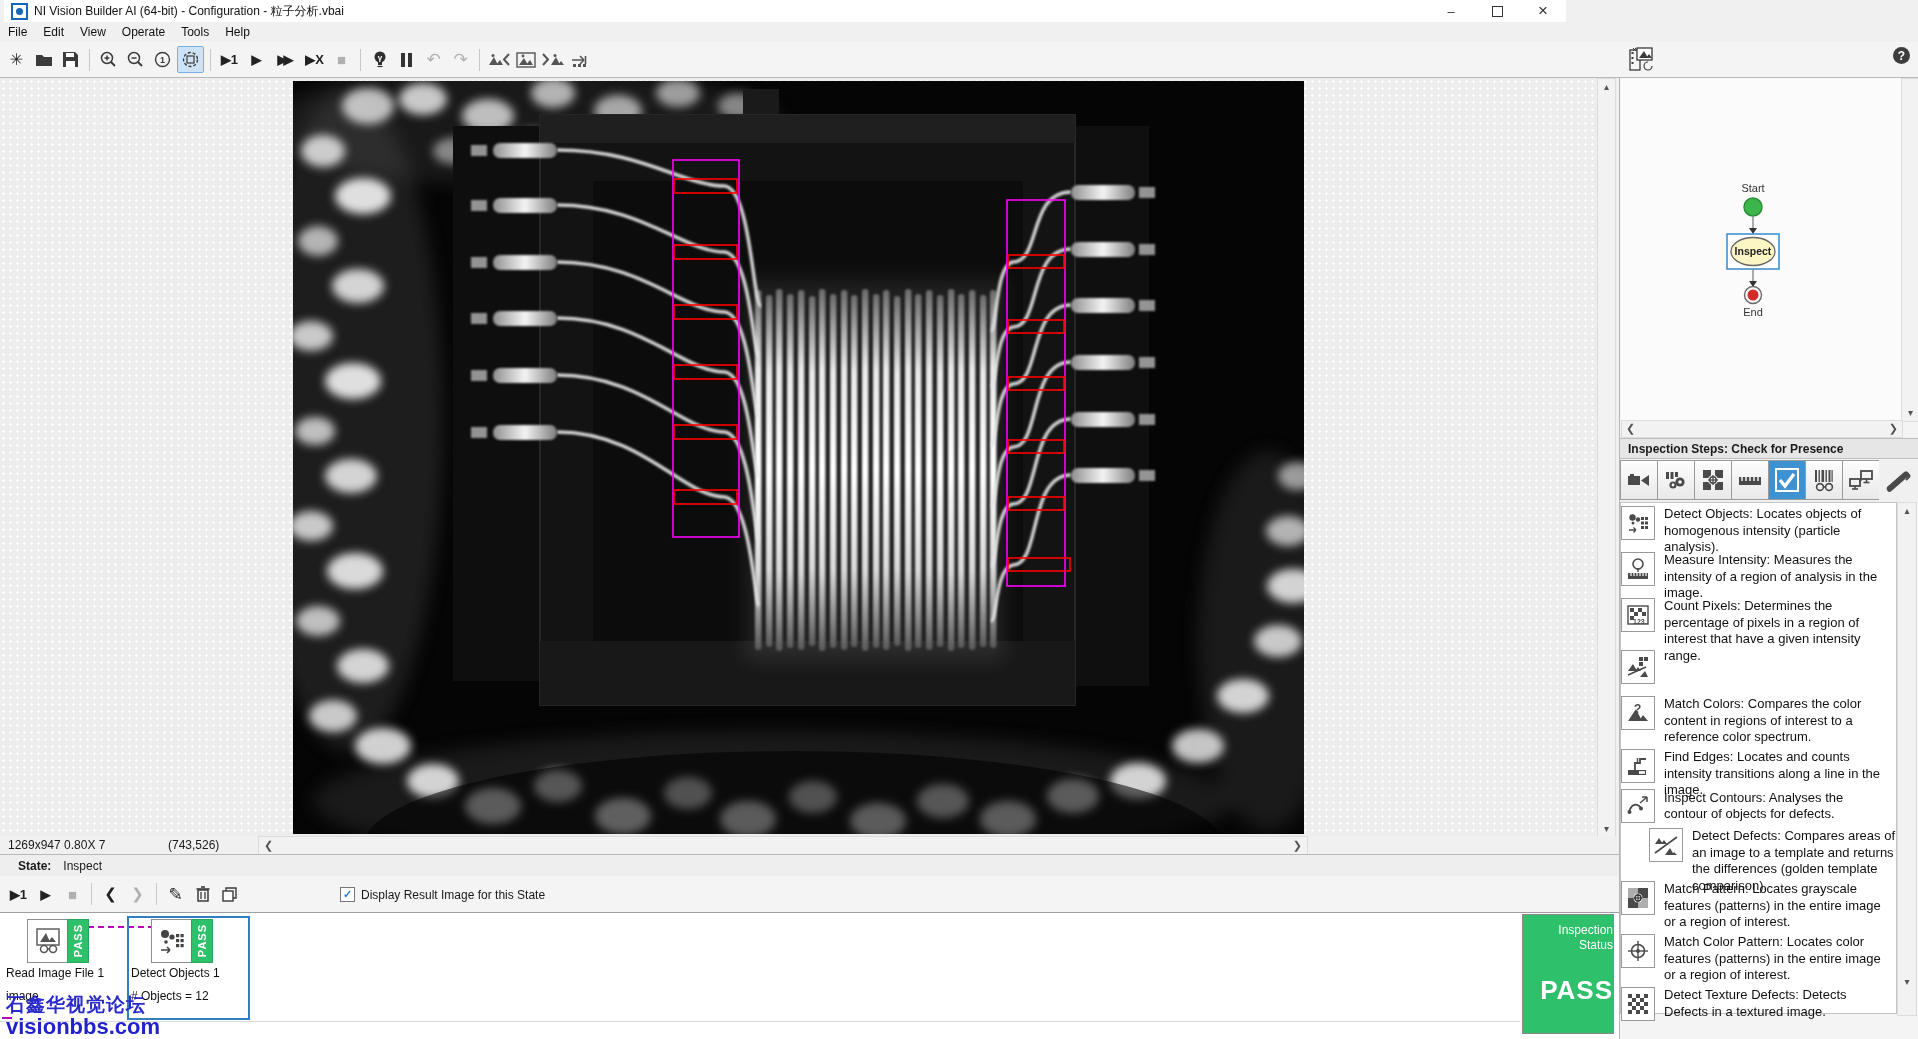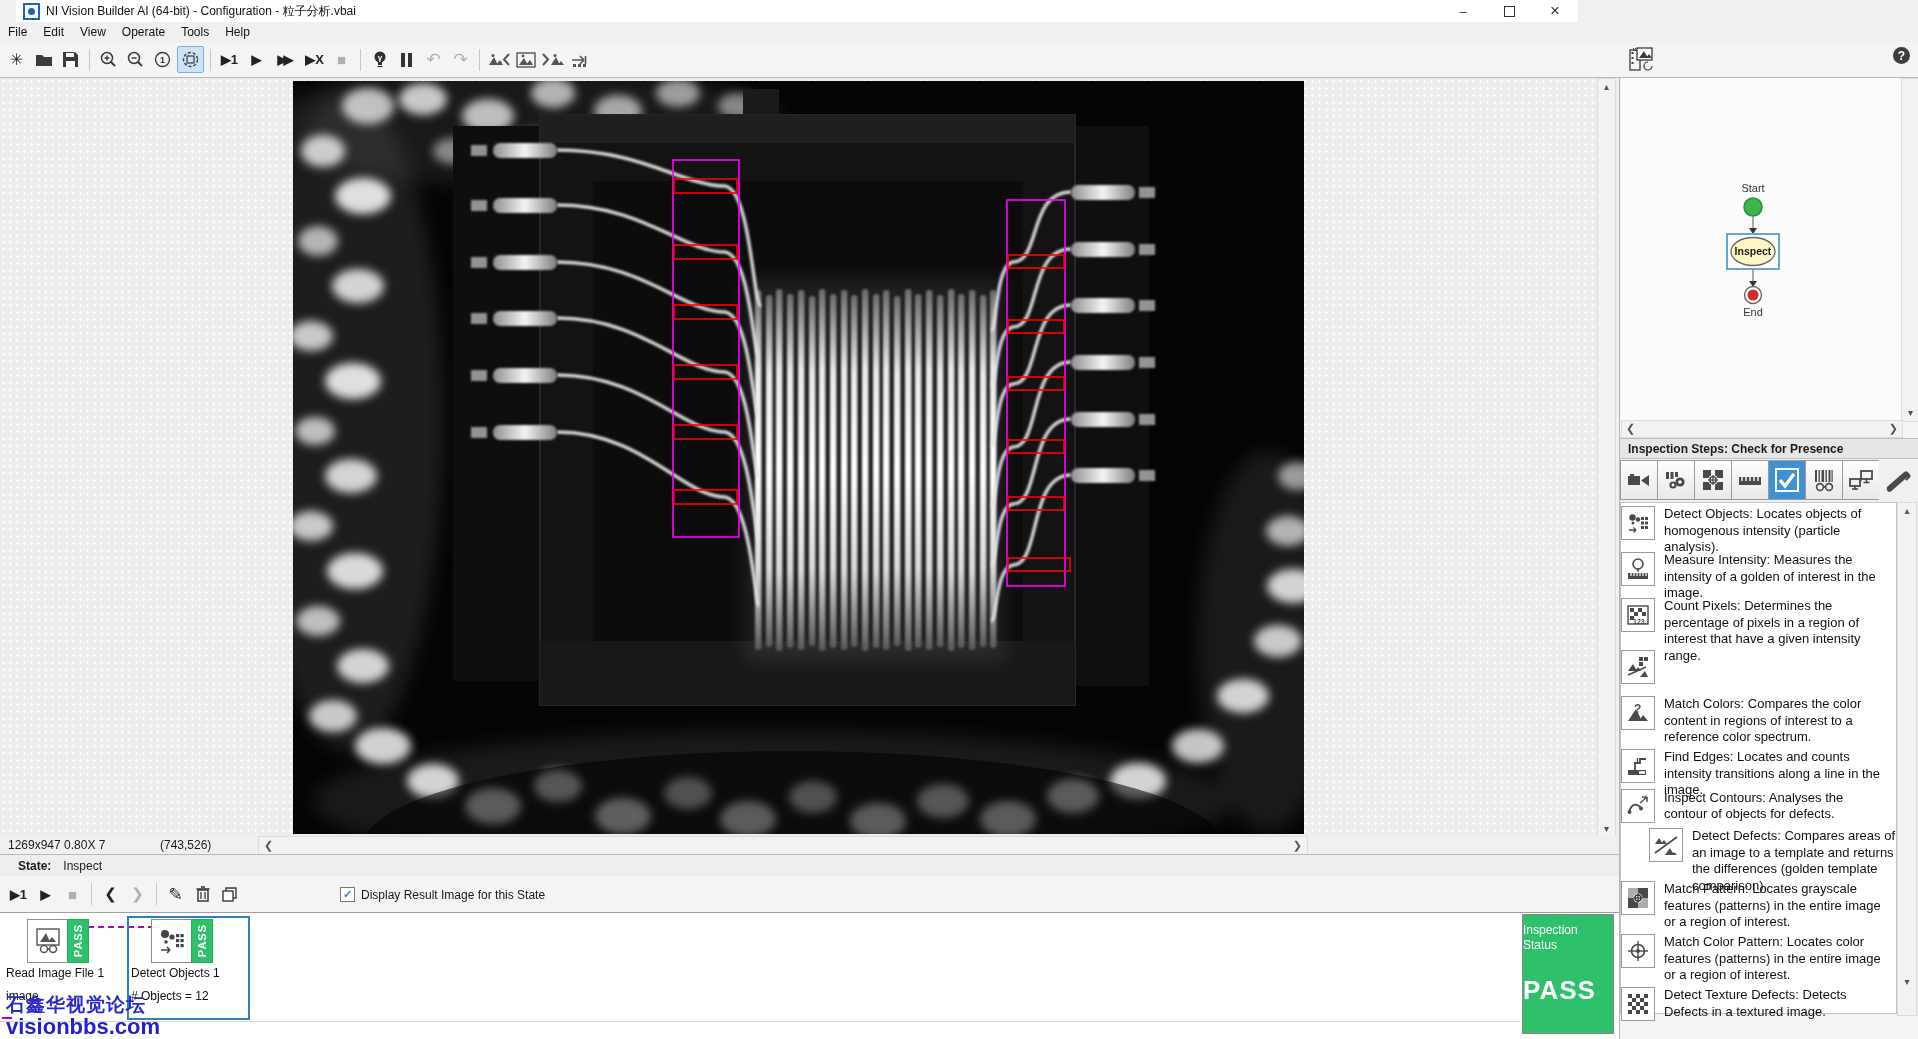--- a/index.html
+++ b/index.html
@@ -1,20 +1,20 @@
 <!DOCTYPE html>
 <html><head>
 <meta charset="utf-8">
 <style>
   html,body{margin:0;padding:0;background:#444;}
   .screen{position:relative;width:1918px;height:1039px;background:#f0f0f0;overflow:hidden;
           font-family:"Liberation Sans",sans-serif;color:#1a1a1a;}
   .abs{position:absolute;}
   
-  .titlebar{left:16px;top:0;width:1562px;height:22px;background:#ffffff;border-bottom:1px solid #d9d9d9;display:flex;align-items:center;}
+  .titlebar{left:4px;top:0;width:1562px;height:22px;background:#ffffff;border-bottom:1px solid #d9d9d9;display:flex;align-items:center;}
   .appicon{width:13px;height:13px;border:2px solid #1667b5;margin:0 6px 0 7px;position:relative;background:#fff;}
   .appicon:after{content:"";position:absolute;left:3px;top:3px;width:7px;height:7px;background:#1667b5;border-radius:50%;}
   .apptitle{font-size:12px;color:#111;}
   .winbtns{margin-left:auto;display:flex;height:22px;}
   .winbtn{width:46px;height:22px;display:flex;align-items:center;justify-content:center;font-size:13px;color:#333;}
   .maxglyph{width:9px;height:9px;border:1px solid #333;}
   
   .menubar{left:0;top:22px;width:1918px;height:20px;background:#f0f0f0;display:flex;align-items:center;border-bottom:1px solid #e3e3e3;}
   .menuitem{padding:2px 8px;font-size:12px;color:#111;}
   
@@ -43,21 +43,21 @@
   
   .stepsstrip{left:0;top:912px;width:1918px;height:127px;background:#ffffff;border-top:1px solid #9f9f9f;}
   .steptile{position:absolute;width:40px;height:42px;background:#fff;border:1px solid #8f8f8f;display:flex;align-items:center;justify-content:center;}
   .passbadge{position:absolute;width:20px;height:42px;background:#2ec06a;border:1px solid #27a85c;color:#fff;
              display:flex;align-items:center;justify-content:center;}
   .passbadge span{writing-mode:vertical-rl;transform:rotate(180deg);font-size:11px;font-weight:bold;letter-spacing:1px;}
   .steplabel{position:absolute;font-size:12px;color:#111;white-space:nowrap;}
   .stepresult{position:absolute;font-size:12px;color:#111;white-space:nowrap;}
   .selbox{position:absolute;border:2px solid #2f7fc1;background:transparent;}
   .dashline{position:absolute;border-top:2px dashed #b0b;height:0;}
-  .statusbox{left:1522px;top:914px;width:90px;height:118px;background:#2ec06a;border:1px solid #8a8a8a;text-align:left;color:#fff;}
+  .statusbox{left:1522px;top:914px;width:90px;height:118px;background:#2ec06a;border:1px solid #8a8a8a;text-align:right;color:#fff;}
   .statusbox .t{font-size:12px;margin-top:8px;line-height:1.25;}
   .statusbox .v{font-size:26px;font-weight:bold;margin-top:22px;letter-spacing:1px;}
   .wm1{left:6px;top:992px;font-size:19px;font-weight:bold;color:#2a2acc;letter-spacing:1px;}
   .wm2{left:6px;top:1014px;font-size:22px;font-weight:bold;color:#2222cc;}
   
   .rpanel{left:1619px;top:78px;width:299px;height:961px;background:#f4f4f4;border-left:1px solid #b5b5b5;}
   .diagram{position:absolute;left:1px;top:0;width:280px;height:342px;background:#fbfbfb;}
   .dvsb{position:absolute;left:281px;top:0;width:17px;height:342px;}
   .dhsb{position:absolute;left:1px;top:342px;width:280px;height:16px;}
   .stepshdr{position:absolute;left:0;top:360px;width:299px;height:21px;background:#e6e6e6;border-top:1px solid #bdbdbd;border-bottom:1px solid #bdbdbd;
@@ -395,21 +395,21 @@
     </svg>
   </div>
 
   <div class="abs sb" style="left:1597px;top:78px;width:17px;height:758px;">
     <div class="sbarrow" style="top:3px;">▴</div>
     <div class="sbarrow" style="bottom:3px;">▾</div>
   </div>
 
   <div class="abs statusrow">
     <span class="abs" style="left:8px;top:2px;">1269x947 0.80X 7</span>
-    <span class="abs" style="left:160px;top:2px;">(743,526)</span>
+    <span class="abs" style="left:168px;top:2px;">(743,526)</span>
     <div class="abs sb" style="left:258px;top:0;width:1048px;height:17px;">
       <span class="hsb-left" style="left:5px;">❮</span>
       <span class="hsb-right" style="right:5px;">❯</span>
     </div>
   </div>
 
   <div class="abs staterow">
     <span style="margin-left:18px;font-size:12px;font-weight:bold;">State:</span>
     <span style="margin-left:12px;font-size:12px;">Inspect</span>
   </div>
@@ -639,21 +639,21 @@
             <g stroke="#fff" stroke-width="1.2">
               <line x1="5" y1="16" x2="5" y2="19"></line>
               <line x1="8" y1="16" x2="8" y2="19"></line>
               <line x1="11" y1="16" x2="11" y2="19"></line>
               <line x1="14" y1="16" x2="14" y2="19"></line>
               <line x1="17" y1="16" x2="17" y2="19"></line>
               <line x1="20" y1="16" x2="20" y2="19"></line>
             </g>
           </svg>
       </span>
-      <span class="tooltext">Measure Intensity:  Measures the intensity of a golden of interest in the image.</span>
+      <span class="tooltext">Measure Intensity:  Measures the intensity of a region of analysis in the image.</span>
     </div>
     <div class="toolitem" style="left:1px;top:520px;">
       <span class="toolicon">
         <svg width="24" height="24" viewBox="0 0 24 24" fill="currentColor">
             <rect x="2" y="3" width="20" height="18" fill="none" stroke="currentColor" stroke-width="1.4"></rect>
             <rect x="4" y="5" width="4" height="4"></rect>
             <rect x="12" y="5" width="4" height="4"></rect>
             <rect x="8" y="9" width="4" height="4"></rect>
             <rect x="16" y="9" width="4" height="4"></rect>
             <rect x="4" y="13" width="4" height="4"></rect>

